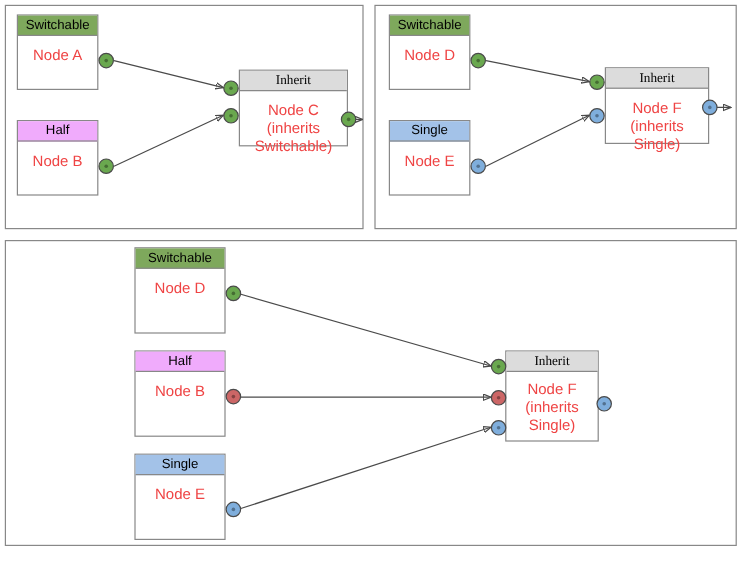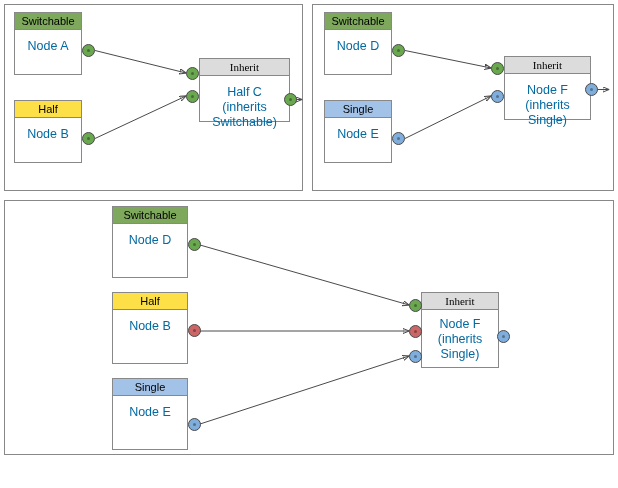--- a/index.html
+++ b/index.html
@@ -40,32 +40,32 @@
     height: 17px;
     line-height: 16px;
     text-align: center;
     font-size: 11px;
     color: #000000;
     border-bottom: 1px solid #888888;
     overflow: hidden;
     white-space: nowrap;
   }
   .hdr-switchable { background: #7EA85C; }
-  .hdr-half       { background: #fde047; }
+  .hdr-half       { background: #f0abfc; }
   .hdr-single     { background: #A3C2E8; }
   .hdr-inherit    { background: #DCDCDC; font-family: Liberation Serif, serif; }
 
   .node-body {
     box-sizing: border-box;
     display: flex;
     flex-direction: column;
     align-items: center;
     justify-content: flex-start;
     font-size: 12.5px;
-    color: #0369a1;
+    color: #ef4444;
     text-align: center;
     padding-top: 9px;
     line-height: 15px;
   }
   .node-body.centered { justify-content: center; padding-top: 0; }
   .node-body .ln { display: block; white-space: nowrap; }
 
   
   .port {
     position: absolute;
@@ -157,21 +157,21 @@
     <div class="node-header hdr-half">Half</div>
     <div class="node-body" style="height:45px;">
       <span class="ln">Node B</span>
     </div>
   </div>
   <div class="port p-green" style="left:82px; top:132px;"></div>
 
   <div class="node" style="left:199px; top:58px; width:91px; height:64px;">
     <div class="node-header hdr-inherit">Inherit</div>
     <div class="node-body" style="height:46px;">
-      <span class="ln">Half C</span>
+      <span class="ln">Node C</span>
       <span class="ln">(inherits</span>
       <span class="ln">Switchable)</span>
     </div>
   </div>
   <div class="port p-green" style="left:186px; top:66.5px;"></div>
   <div class="port p-green" style="left:186px; top:89.5px;"></div>
   <div class="port p-green" style="left:284px; top:93px;"></div>
 
   <div class="panel" style="left:312px; top:4px; width:302px; height:187px;"></div>
 

